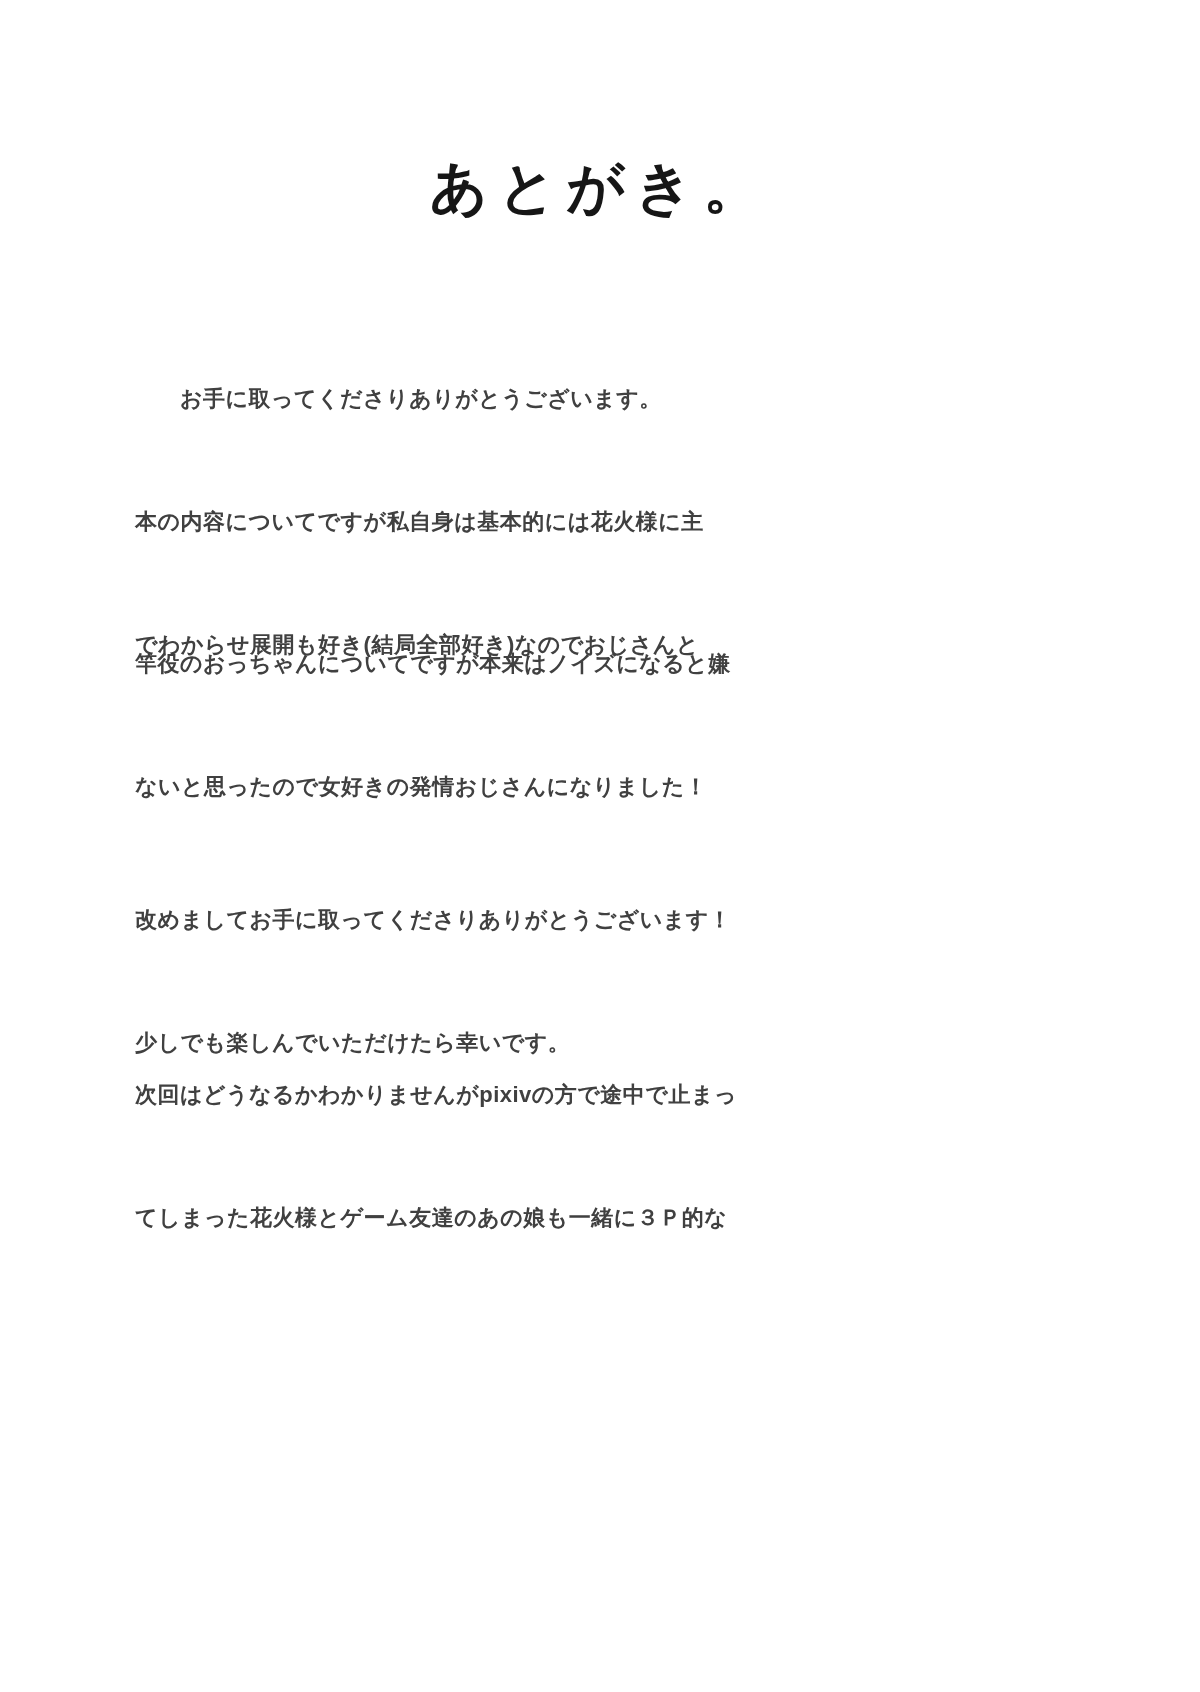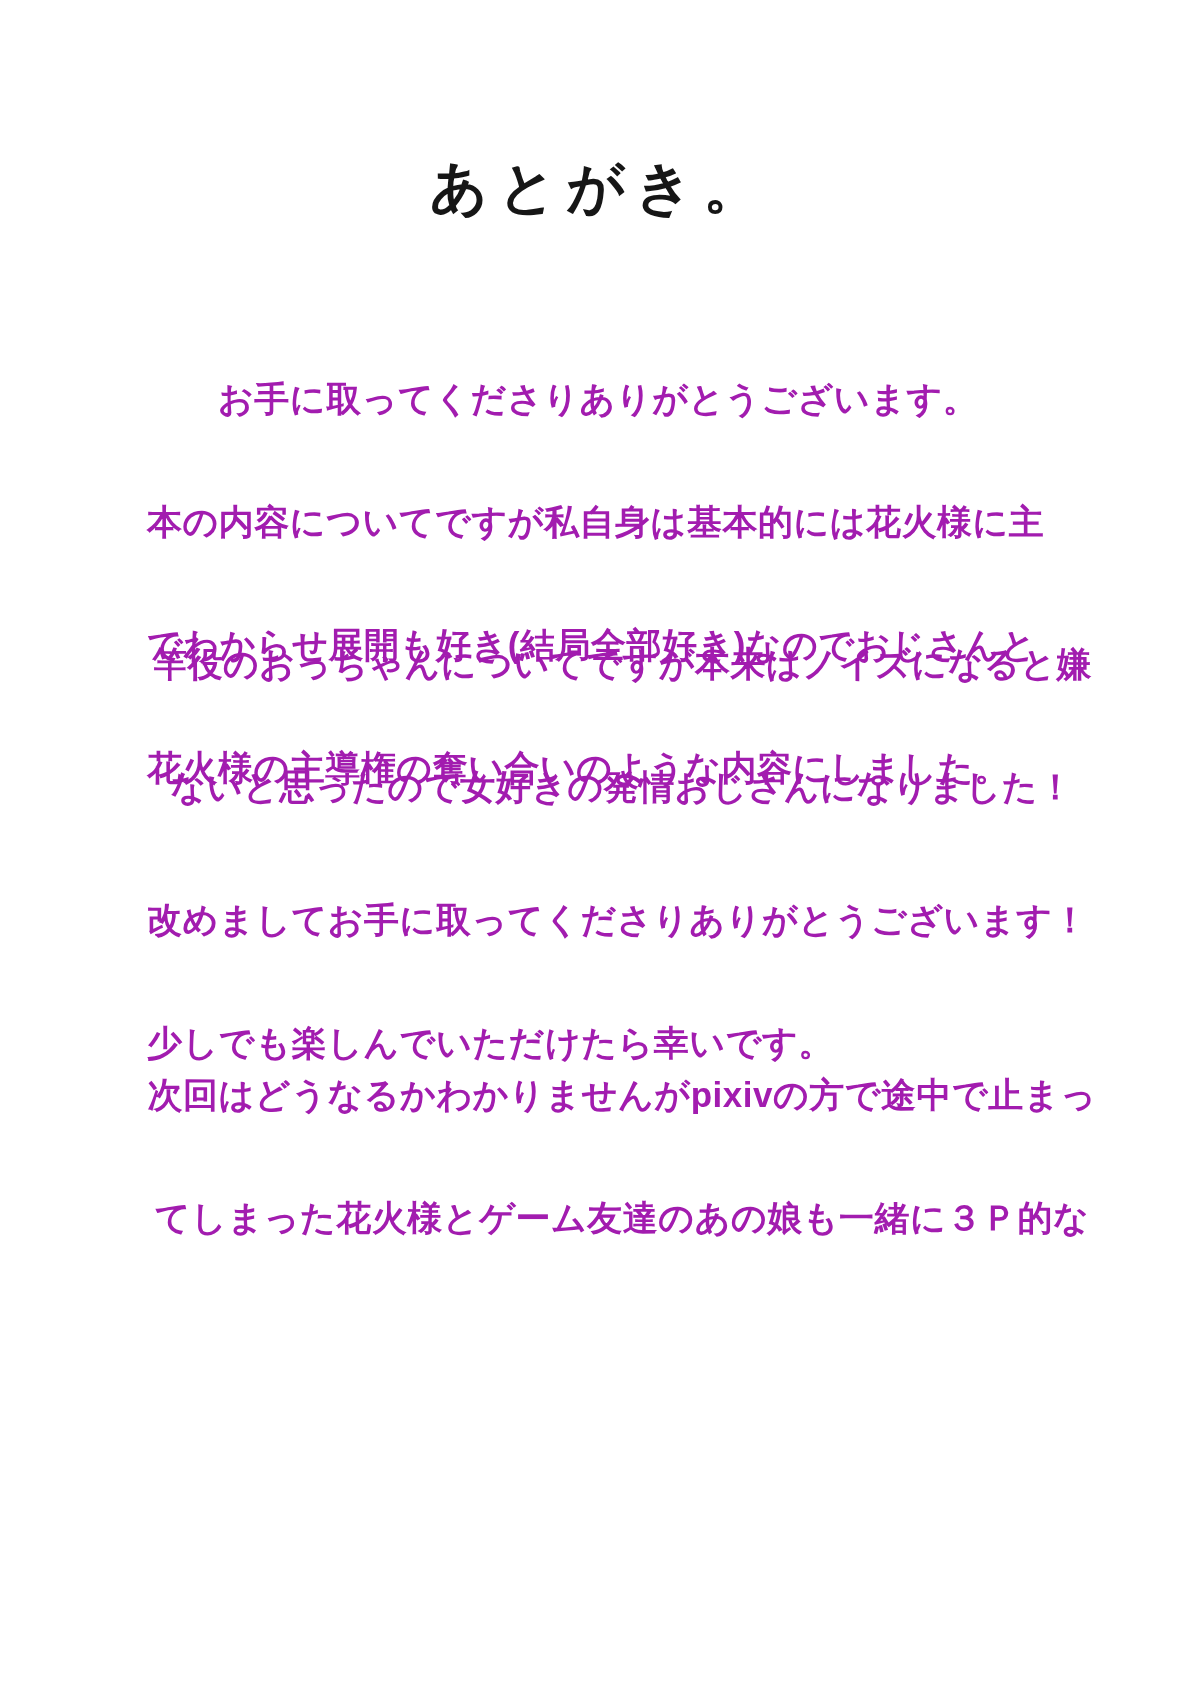--- a/index.html
+++ b/index.html
@@ -26,48 +26,46 @@
     font-family: "DejaVu Serif", serif;
     font-weight: 700;
     font-size: 57px;
     letter-spacing: 10px;
     color: #161616;
   }
   .para {
     position: absolute;
     left: 135px;
     width: 950px;
-    font-size: 35px;
+    font-size: 22px;
     line-height: 41px;
     font-weight: 600;
     letter-spacing: 0.5px;
     white-space: pre-wrap;
-    color: #a21caf;
-    margin-left: 12px;
+    color: #404040;
   }
   .para .line {
     min-height: 41px;
   }
   .para1 { top: 296px; }
-  .para2 { top: 561px; text-align: center; }
+  .para2 { top: 561px; }
   .para3 { top: 817px; }
-  .para4 { top: 992px; text-align: center; }
+  .para4 { top: 992px; }
 </style>
 </head>
 <body>
 
 <div class="page">
 
   <h1 class="title">あとがき。</h1>
 
   <div class="para para1">
     <div class="line">　　お手に取ってくださりありがとうございます。</div>
     <div class="line">本の内容についてですが私自身は基本的には花火様に主</div>
     <div class="line">でわからせ展開も好き(結局全部好き)なのでおじさんと</div>
-    <div class="line">花火様の主導権の奪い合いのような内容にしました。</div>
   </div>
 
   <div class="para para2">
     <div class="line">竿役のおっちゃんについてですが本来はノイズになると嫌</div>
     <div class="line">ないと思ったので女好きの発情おじさんになりました！</div>
   </div>
 
   <div class="para para3">
     <div class="line">改めましてお手に取ってくださりありがとうございます！</div>
     <div class="line">少しでも楽しんでいただけたら幸いです。</div>

